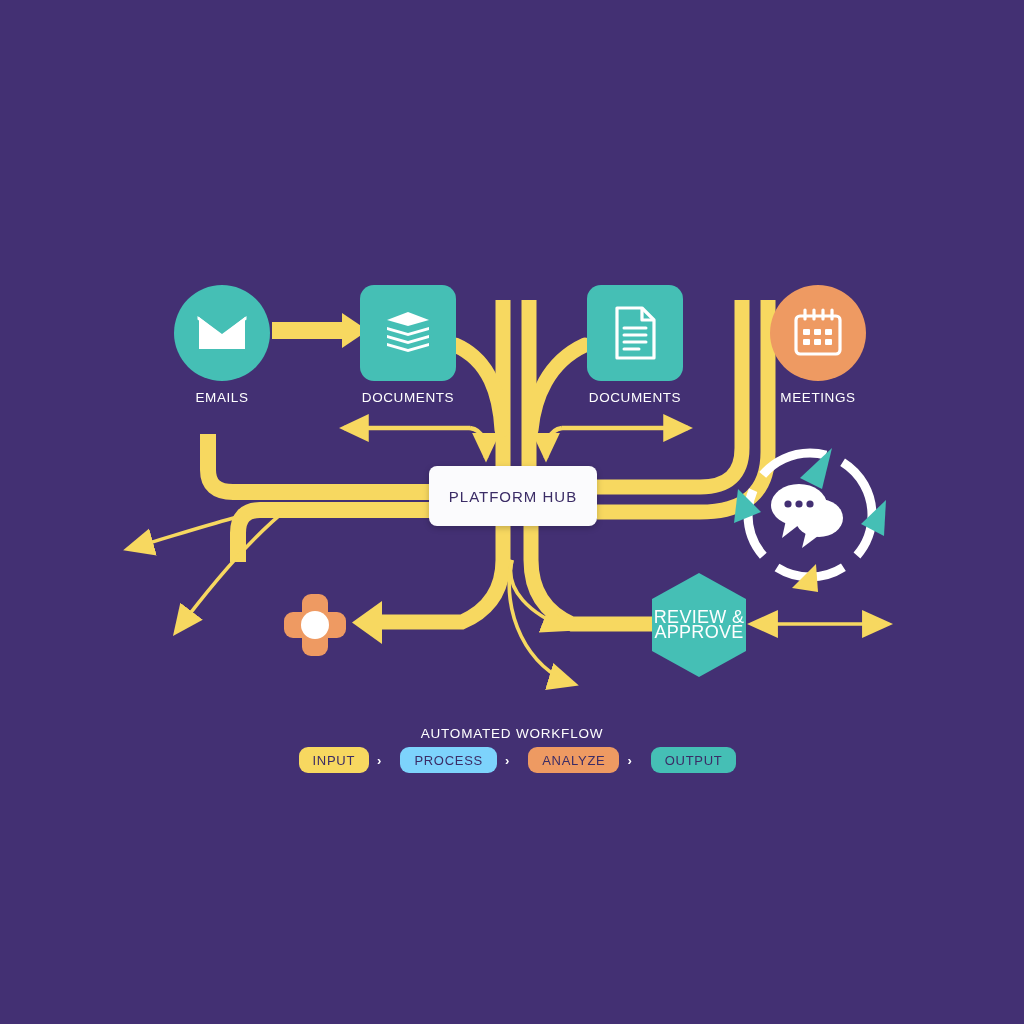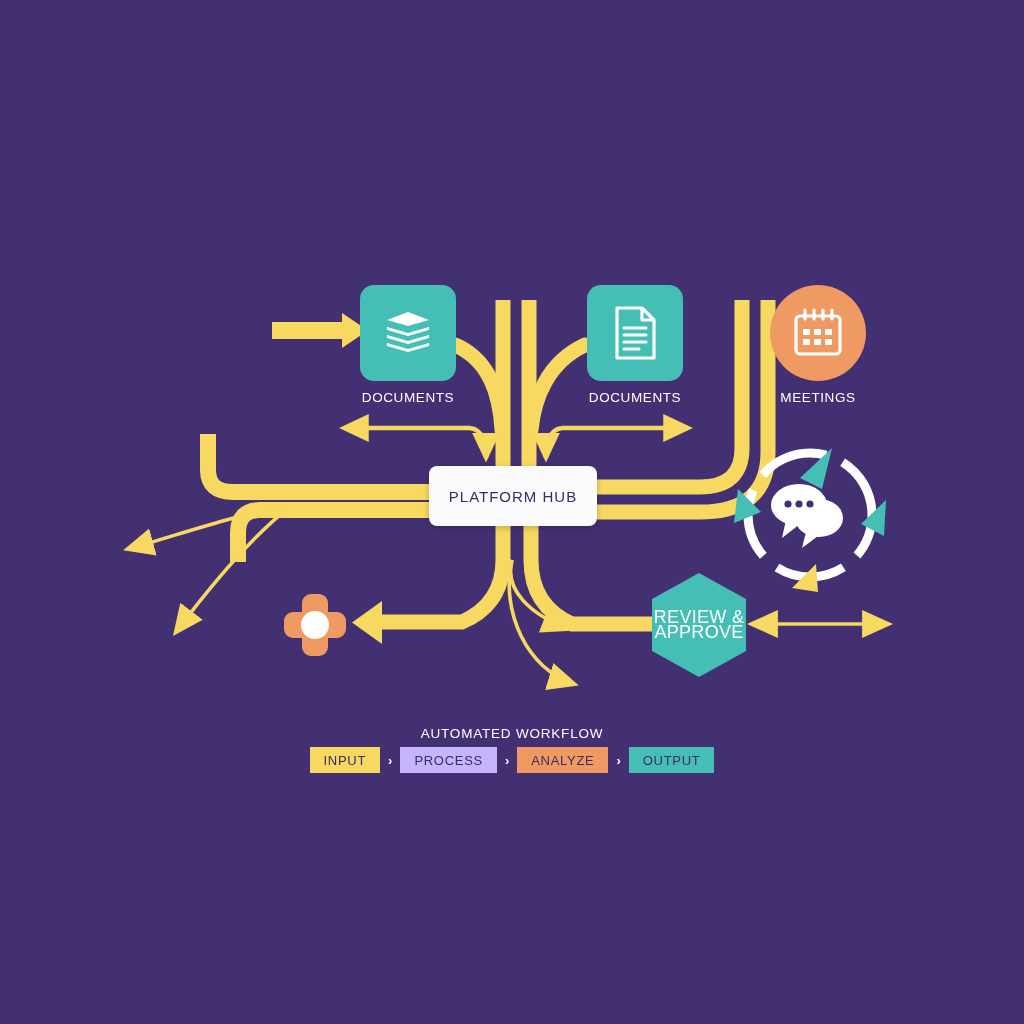--- a/index.html
+++ b/index.html
@@ -107,27 +107,28 @@
     font-size: 13.5px;
     letter-spacing: 0.8px;
     margin-bottom: 6px;
   }
   #workflow-chips {
     display: flex;
     align-items: center;
   }
   .chip {
     height: 26px;
-    border-radius: 0;
+    border-radius: 9px;
     display: flex; align-items: center; justify-content: center;
     padding: 0 14px;
     font-size: 13px;
     letter-spacing: 0.7px;
     color: #3B2C66;
     white-space: nowrap;
+    margin-left: 11px;
   }
   .chip-sep {
     color: #FFFFFF;
     font-size: 13px;
     font-weight: bold;
     padding: 0 8px;
     line-height: 1;
   }
 </style>
 </head>
@@ -207,20 +208,33 @@
       </g>
     </g>
 
     <g>
       <rect x="302" y="594" width="26" height="62" rx="9" fill="#EE9A62"></rect>
       <rect x="284" y="612" width="62" height="26" rx="9" fill="#EE9A62"></rect>
       <circle cx="315" cy="625" r="14" fill="#FFFFFF"></circle>
     </g>
   </svg>
 
+  <div class="node" style="left:174px; top:285px;">
+    <div class="node-inner">
+      <div class="node-shape node-circle" style="background:#45BFB5;">
+        <svg width="52" height="38" viewBox="0 0 52 38" aria-hidden="true">
+          <path d="M3,3 H49 V35 H3 Z" fill="#FFFFFF"></path>
+          <path d="M3,3 L26,21 L49,3 Z" fill="#45BFB5"></path>
+          <path d="M1.5,2 L26,20 L50.5,2 L50.5,5.5 L26,23.5 L1.5,5.5 Z" fill="#FFFFFF"></path>
+          <path d="M3,34.6 L19,19 L3,19 Z" fill="#45BFB5" opacity="0"></path>
+        </svg>
+      </div>
+      <div class="node-label">EMAILS</div>
+    </div>
+  </div>
 
   <div class="node" style="left:360px; top:285px;">
     <div class="node-inner">
       <div class="node-shape node-rounded" style="background:#45BFB5;">
         <svg width="50" height="50" viewBox="0 0 50 50" aria-hidden="true">
           <path d="M25,4 L46,12 L25,18 L4,12 Z" fill="#FFFFFF"></path>
           <path d="M4,19 L25,25 L46,19 L46,22 L25,28 L4,22 Z" fill="#FFFFFF"></path>
           <path d="M4,27 L25,33 L46,27 L46,30 L25,36 L4,30 Z" fill="#FFFFFF"></path>
           <path d="M4,35 L25,41 L46,35 L46,38 L25,44 L4,38 Z" fill="#FFFFFF"></path>
         </svg>
@@ -283,21 +297,21 @@
     </div>
   </div>
 
   <div id="workflow">
     <div id="workflow-title">AUTOMATED WORKFLOW</div>
     <div id="workflow-chips">
       <div class="chip" style="background:#F7D860;">
         <span>INPUT</span>
       </div>
       <div class="chip-sep">›</div>
-      <div class="chip" style="background:#c4b5fd;justify-content:flex-end;">
+      <div class="chip" style="background:#7dd3fc;justify-content:flex-end;">
         <span>PROCESS</span>
       </div>
       <div class="chip-sep">›</div>
       <div class="chip" style="background:#EE9A62;">
         <span>ANALYZE</span>
       </div>
       <div class="chip-sep">›</div>
       <div class="chip" style="background:#45BFB5;">
         <span>OUTPUT</span>
       </div>

